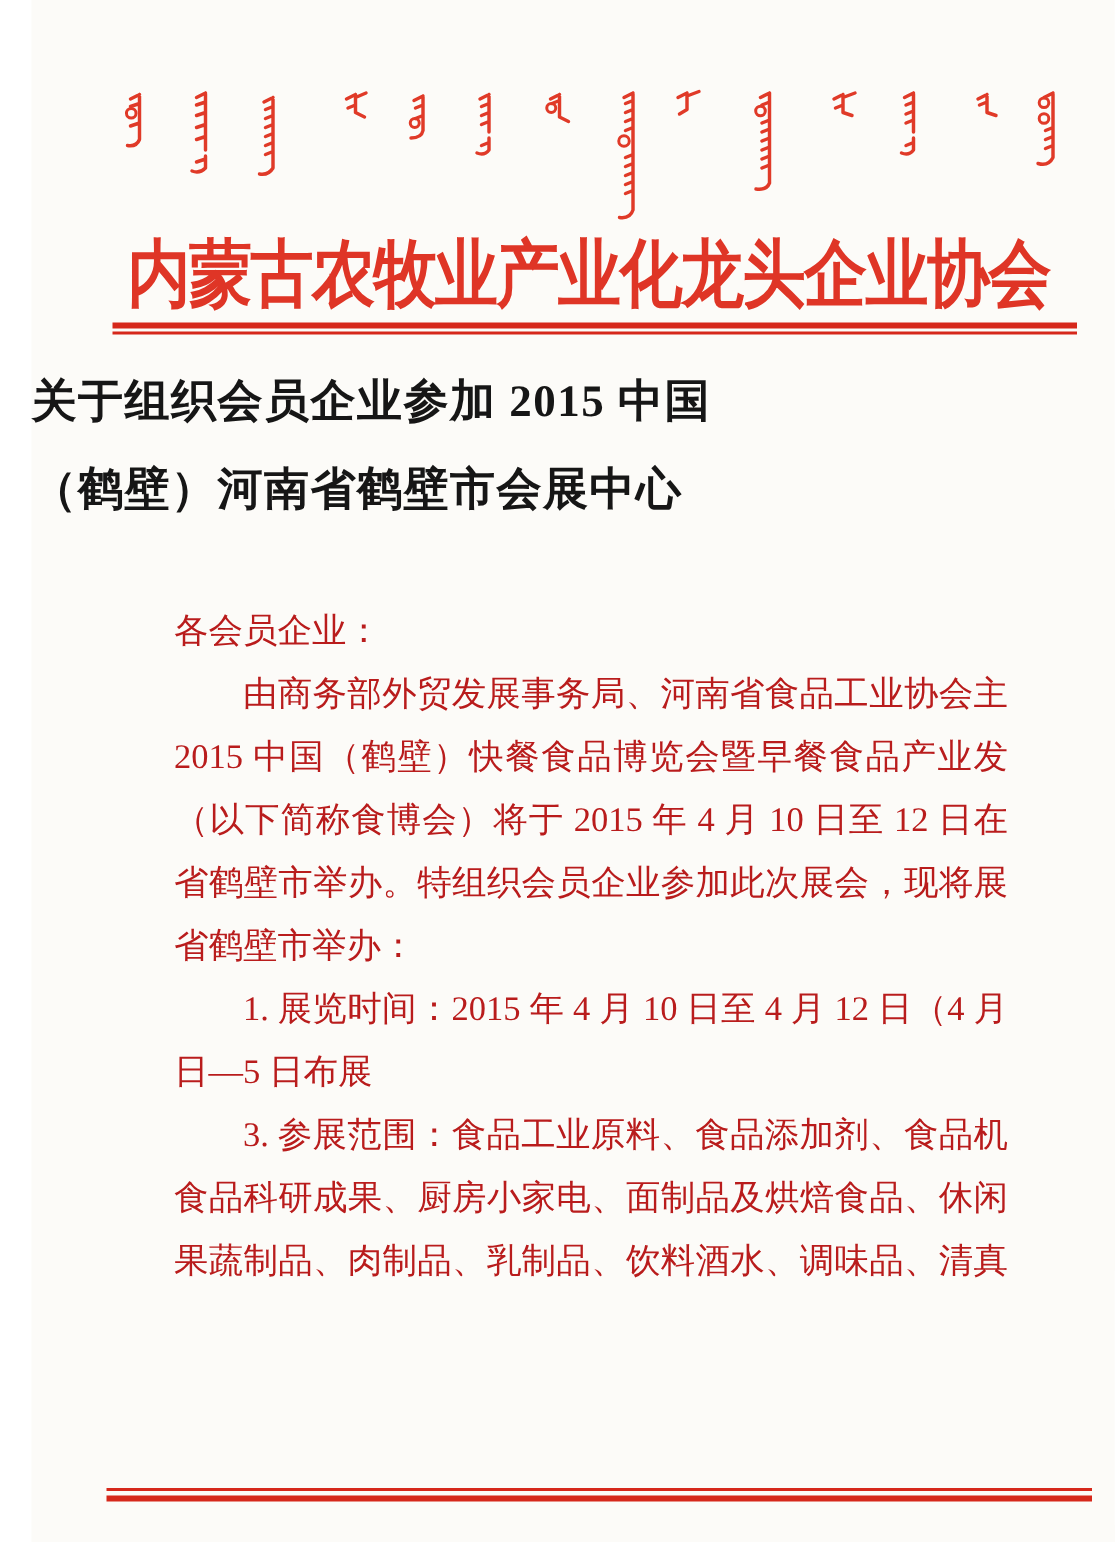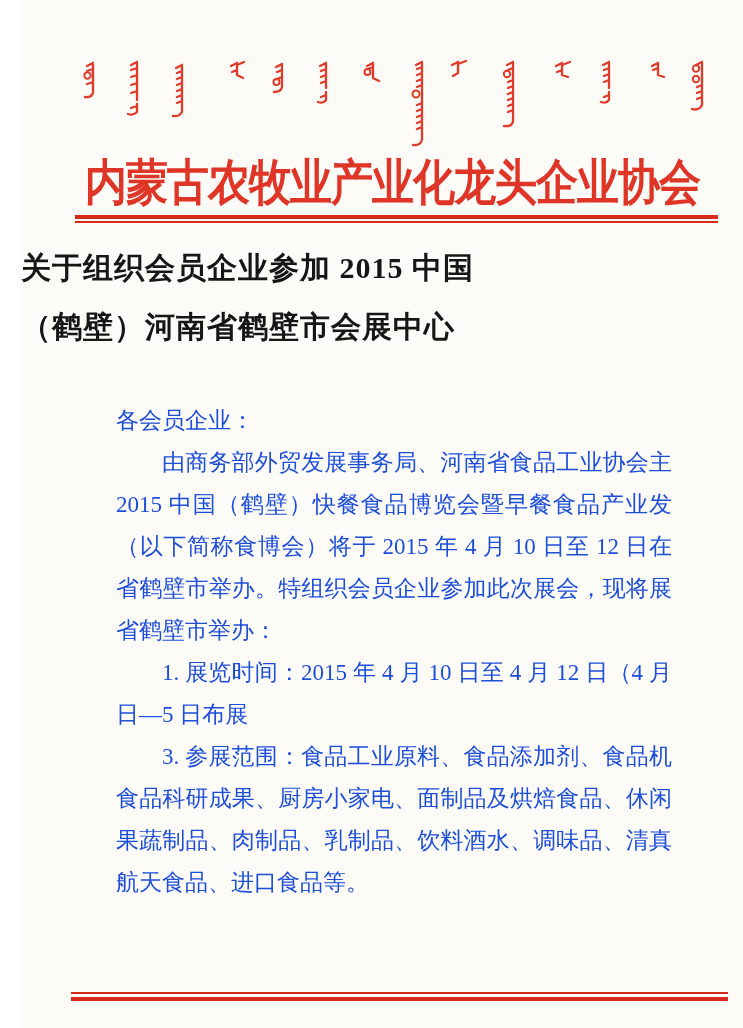--- a/index.html
+++ b/index.html
@@ -58,21 +58,21 @@
     letter-spacing: 1px;
   }
   .doc-title .t-line { height: 59px; line-height: 59px; }
   
   .body-block {
     position: absolute;
     top: 400px;
     left: 95px;
     width: 556px;
     font-size: 23px;
-    color: #1d4ed8;
+    color: #b91c1c;
   }
   .ln { height: 42px; line-height: 42px; overflow: hidden; }
   .ind { text-indent: 46px; }
   .just { text-align: justify; text-align-last: justify; text-justify: inter-character; }
 </style>
 </head>
 <body>
 
 <div class="page">
 
@@ -143,19 +143,18 @@
     <div class="ln ind just">由商务部外贸发展事务局、河南省食品工业协会主办的</div>
     <div class="ln just">2015 中国（鹤壁）快餐食品博览会暨早餐食品产业发展论坛</div>
     <div class="ln just">（以下简称食博会）将于 2015 年 4 月 10 日至 12 日在河南</div>
     <div class="ln just">省鹤壁市举办。特组织会员企业参加此次展会，现将展会情</div>
     <div class="ln">省鹤壁市举办：</div>
     <div class="ln ind just">1. 展览时间：2015 年 4 月 10 日至 4 月 12 日（4 月 7</div>
     <div class="ln">日—5 日布展</div>
     <div class="ln ind just">3. 参展范围：食品工业原料、食品添加剂、食品机械、</div>
     <div class="ln just">食品科研成果、厨房小家电、面制品及烘焙食品、休闲食品、</div>
     <div class="ln just">果蔬制品、肉制品、乳制品、饮料酒水、调味品、清真食品、</div>
-    <div class="ln">航天食品、进口食品等。</div>
   </div>
 
   <div class="rule rule-bot-thin"></div>
   <div class="rule rule-bot-thick"></div>
 
 </div>
 
 </body></html>

